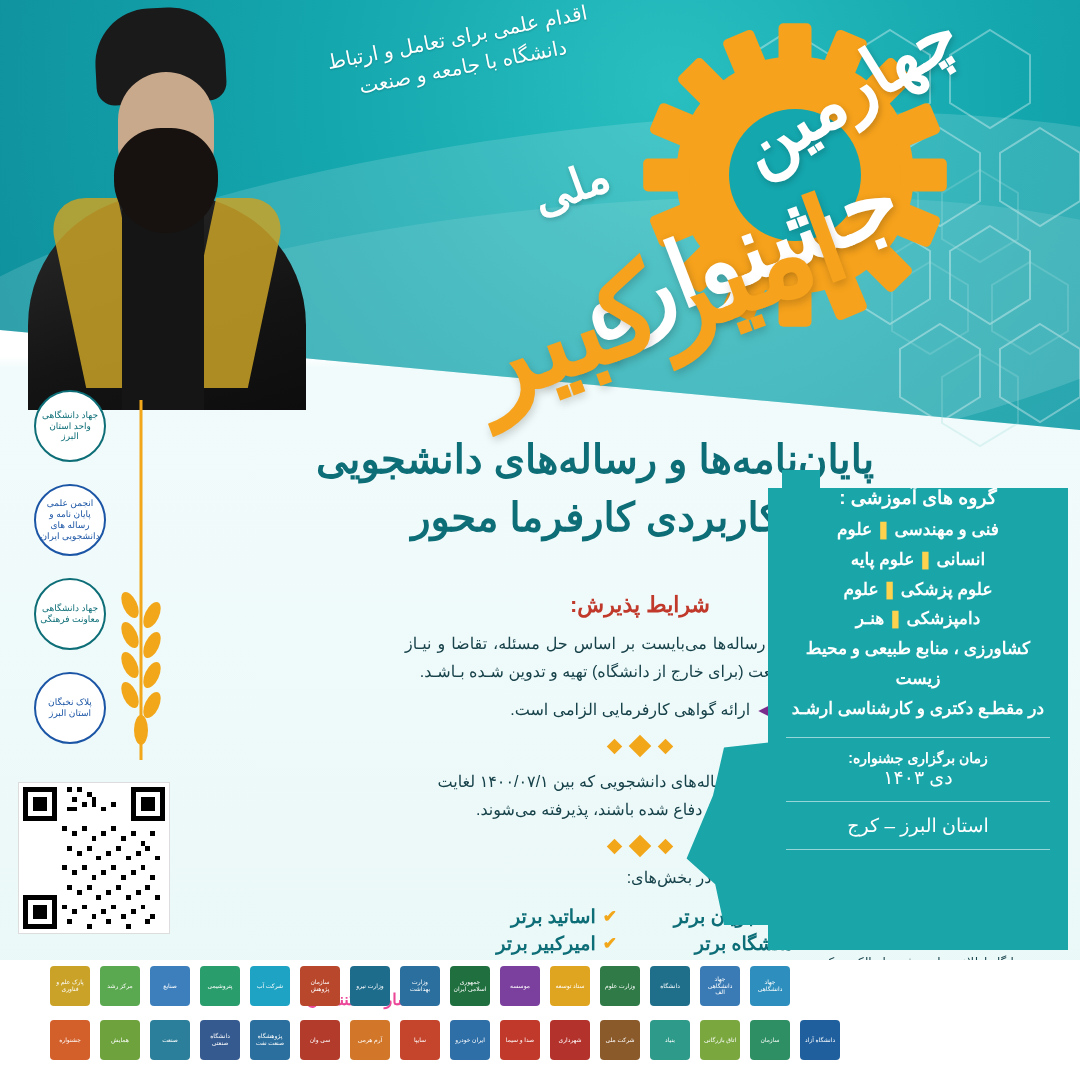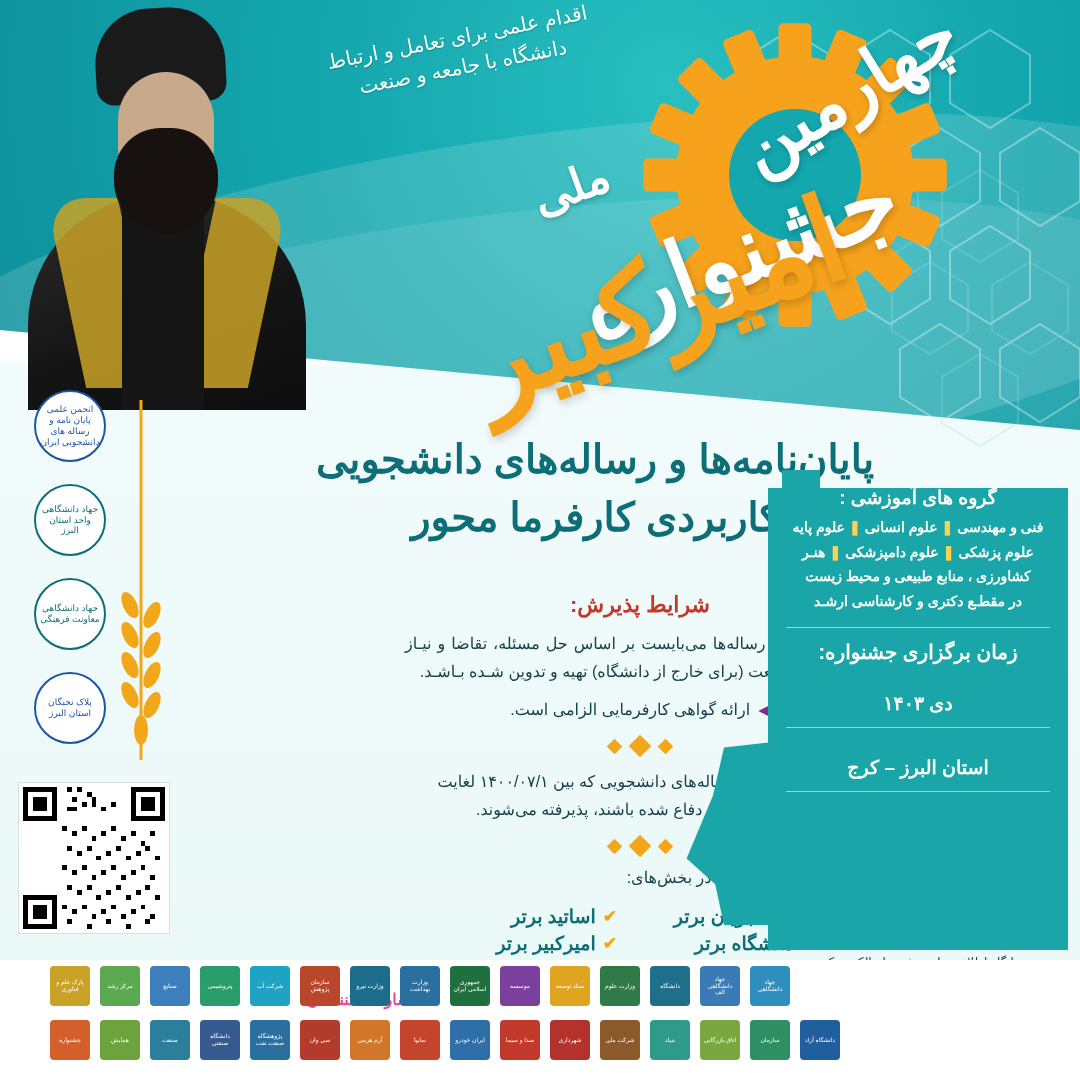--- a/index.html
+++ b/index.html
@@ -194,29 +194,29 @@
     background: #1aa5a8;
     color: #ffffff; direction: rtl; text-align: center;
     padding: 16px 14px 10px 14px;
     clip-path: polygon(
       0 18px, 14px 18px, 14px 0, 52px 0, 52px 18px, 300px 18px,
       300px 480px, 0 480px);
     box-shadow: 0 4px 14px rgba(0,0,0,.12);
   }
   .panel .sec-title { font-size: 19px; font-weight: bold; margin-bottom: 6px; }
   .panel .groups {
-    font-size: 14px; line-height: 1.75; font-weight: bold; margin-bottom: 14px;
+    font-size: 17px; line-height: 1.75; font-weight: bold; margin-bottom: 14px;
   }
   .panel .groups .sep { color: #ffd24d; padding: 0 4px; }
   .panel hr {
     border: none; border-top: 1px solid rgba(255,255,255,.55); margin: 12px 4px;
   }
   .panel .blk { margin-bottom: 10px; }
-  .panel .blk .lbl { font-size: 20px; font-weight: bold; color: #ffffff; }
-  .panel .blk .val { font-size: 19px; font-weight: bold; color: #ffffff; margin-top: 28px; }
+  .panel .blk .lbl { font-size: 14px; font-weight: bold; color: #ffffff; }
+  .panel .blk .val { font-size: 19px; font-weight: normal; color: #ffffff; }
 
   .panel-foot {
     position: absolute; left: 768px; top: 955px; width: 300px;
     direction: rtl; text-align: center; color: #17424a;
   }
   .site-label { font-size: 12px; color: #17424a; }
   .site-url { font-size: 19px; font-weight: bold; color: #0d6e77; font-family: "Liberation Serif", serif; }
   .addr { font-size: 10.5px; line-height: 1.7; color: #17424a; margin-top: 6px; text-align: right; }
 
   
@@ -327,22 +327,22 @@
   <div class="title-melli">ملی</div>
   <div class="title-jashnvare">جشنواره</div>
   <div class="title-amirkabir">امیرکبیر</div>
 
   <div class="subject">
     <div class="l1">پایان‌نامه‌ها و رساله‌های دانشجویی</div>
     <div class="l2">کاربردی کارفرما محور</div>
   </div>
 
   <div class="left-logos">
+    <div class="lg">جهاد دانشگاهی واحد استان البرز</div>
     <div class="lg blue">انجمن علمی پایان نامه و رساله های دانشجویی ایران</div>
-    <div class="lg">جهاد دانشگاهی واحد استان البرز</div>
     <div class="lg">جهاد دانشگاهی معاونت فرهنگی</div>
     <div class="lg blue">پلاک نخبگان استان البرز</div>
   </div>
 
   <svg class="wheat" viewBox="0 0 46 360">
     <path d="M23 0 L23 360" stroke="#f2a71b" stroke-width="3" fill="none"></path>
     <g fill="#f2a71b">
       <ellipse cx="12" cy="205" rx="7" ry="14" transform="rotate(-25 12 205)"></ellipse>
       <ellipse cx="34" cy="215" rx="7" ry="14" transform="rotate(25 34 215)"></ellipse>
       <ellipse cx="12" cy="235" rx="7" ry="14" transform="rotate(-25 12 235)"></ellipse>

